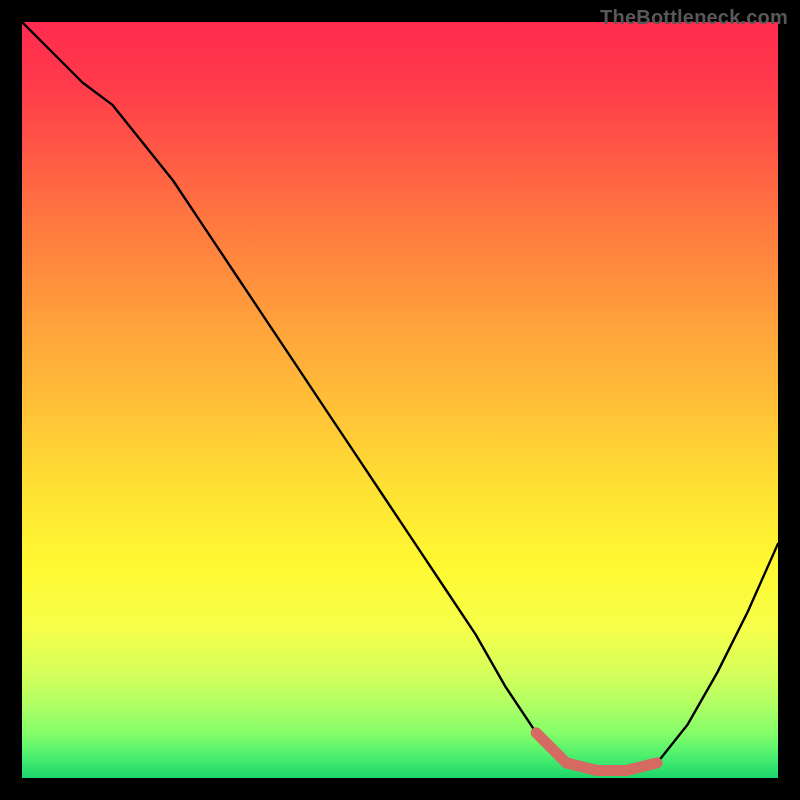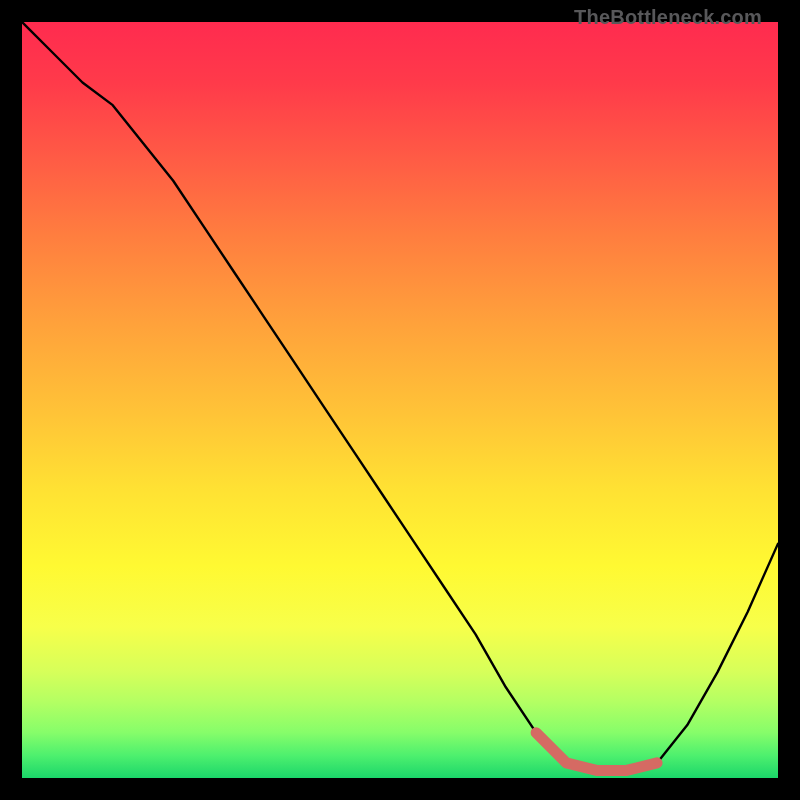--- a/index.html
+++ b/index.html
@@ -1,21 +1,21 @@
 <!DOCTYPE html>
 <html><head>
 <meta charset="utf-8">
 <style>
   * { margin: 0; padding: 0; box-sizing: border-box; }
   html, body { width: 800px; height: 800px; background: #000; overflow: hidden; }
   .container { position: relative; width: 800px; height: 800px; background: #000; }
   .watermark {
     position: absolute;
     top: 6px;
-    right: 38px;
+    right: 12px;
     font-family: Arial, sans-serif;
     font-size: 20px;
     font-weight: bold;
     color: #58585a;
     letter-spacing: 0.2px;
     z-index: 3;
   }
   .plot-area {
     position: absolute;
     left: 22px;

